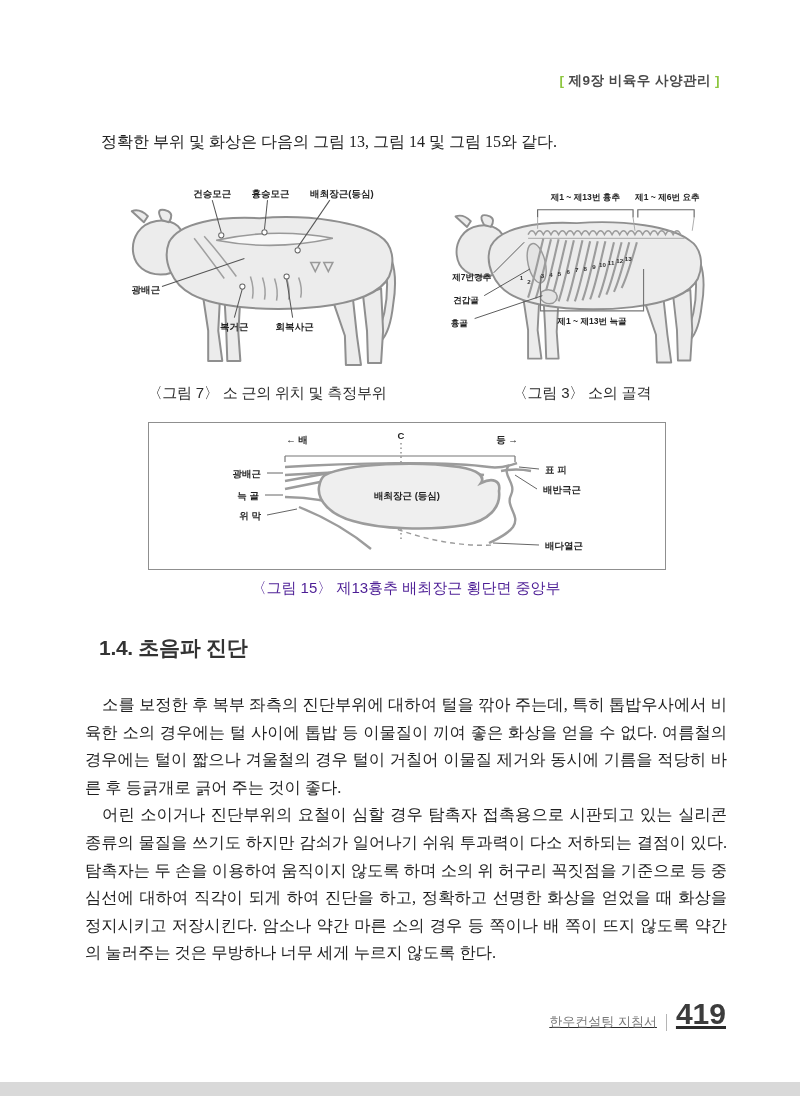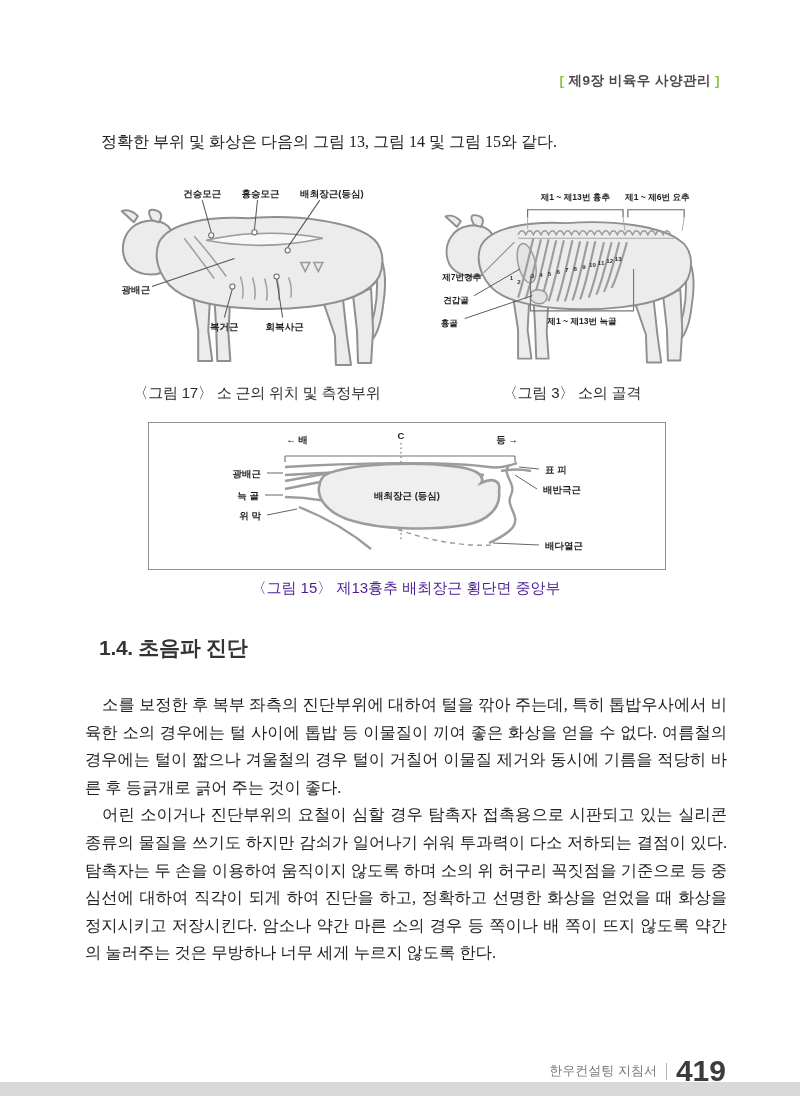--- a/index.html
+++ b/index.html
@@ -14,21 +14,21 @@
     font-size:13.5px; font-weight:bold; color:#4a4a4a; letter-spacing:.5px;
   }
   .chapter-header .bracket{ color:#8cc63e; font-weight:bold; margin:0 4px; }
   
   .intro{
     position:absolute; top:129px; left:85px; width:642px;
     font-family:"Liberation Serif", serif;
     font-size:16px; line-height:1.6; color:#222; text-indent:1em;
   }
   
-  .figures-row{ position:absolute; top:180px; left:92px; width:630px; display:flex; }
+  .figures-row{ position:absolute; top:180px; left:102px; width:630px; display:flex; }
   .fig-col{ display:flex; flex-direction:column; align-items:center; }
   .fig-col.left{ width:330px; }
   .fig-col.right{ width:300px; }
   .fig-caption{
     margin-top:8px; font-size:15px; color:#2a2a2a; letter-spacing:-0.2px;
   }
   svg text{ font-family:"Liberation Sans", sans-serif; fill:#222; }
   .lbl{ font-size:9.5px; font-weight:bold; }
   .lbl-s{ font-size:9px; font-weight:bold; }
   .num{ font-size:6.5px; font-weight:bold; fill:#333; }
@@ -48,22 +48,22 @@
   }
   
   .body-text{
     position:absolute; top:691px; left:85px; width:642px;
     font-family:"Liberation Serif", serif;
     font-size:16.3px; line-height:27.6px; color:#1f1f1f; text-align:justify;
   }
   .body-text p{ margin:0; text-indent:1.05em; }
   
   .footer{
-    position:absolute; top:1054px; right:74px;
-    display:flex; align-items:center;
+    position:absolute; top:997px; right:74px;
+    display:flex; align-items:flex-end;text-decoration:underline;
   }
   .footer .book{ font-size:13px; color:#777; }
   .footer .divider{ width:1px; height:17px; background:#b5b5b5; margin:0 9px; }
   .footer .pagenum{ font-size:30px; font-weight:bold; color:#3c3c3c; }
 </style>
 </head>
 <body>
 
 <div class="page">
 
@@ -117,21 +117,21 @@
         </g>
         <g text-anchor="middle">
           <text class="lbl" x="88" y="17">건승모근</text>
           <text class="lbl" x="146" y="17">흉승모근</text>
           <text class="lbl" x="217" y="17">배최장근(등심)</text>
           <text class="lbl" x="22" y="112">광배근</text>
           <text class="lbl" x="110" y="149">복거근</text>
           <text class="lbl" x="170" y="149">회복사근</text>
         </g>
       </svg>
-      <div class="fig-caption">〈그림 17〉 소 근의 위치 및 측정부위</div>
+      <div class="fig-caption">〈그림 7〉 소 근의 위치 및 측정부위</div>
     </div>
 
     <div class="fig-col right">
       <svg width="272" height="196" viewBox="0 0 285 195">
         <g fill="#ececec" stroke="#8f8f8f" stroke-width="2" stroke-linejoin="round">
           <path d="M258,70 C270,78 272,102 268,126 C266,144 262,156 256,162 L251,158 C258,144 262,126 262,106 C262,92 258,80 252,74 Z"></path>
           <path d="M80,112 L98,114 L96,152 L100,182 L86,182 L86,152 Z"></path>
           <path d="M102,116 L118,118 L116,154 L118,182 L105,182 L104,152 Z"></path>
           <path d="M208,122 L228,120 L232,157 L236,186 L221,186 L220,157 Z"></path>
           <path d="M238,116 L256,110 L258,152 L256,184 L243,184 L242,152 Z"></path>

